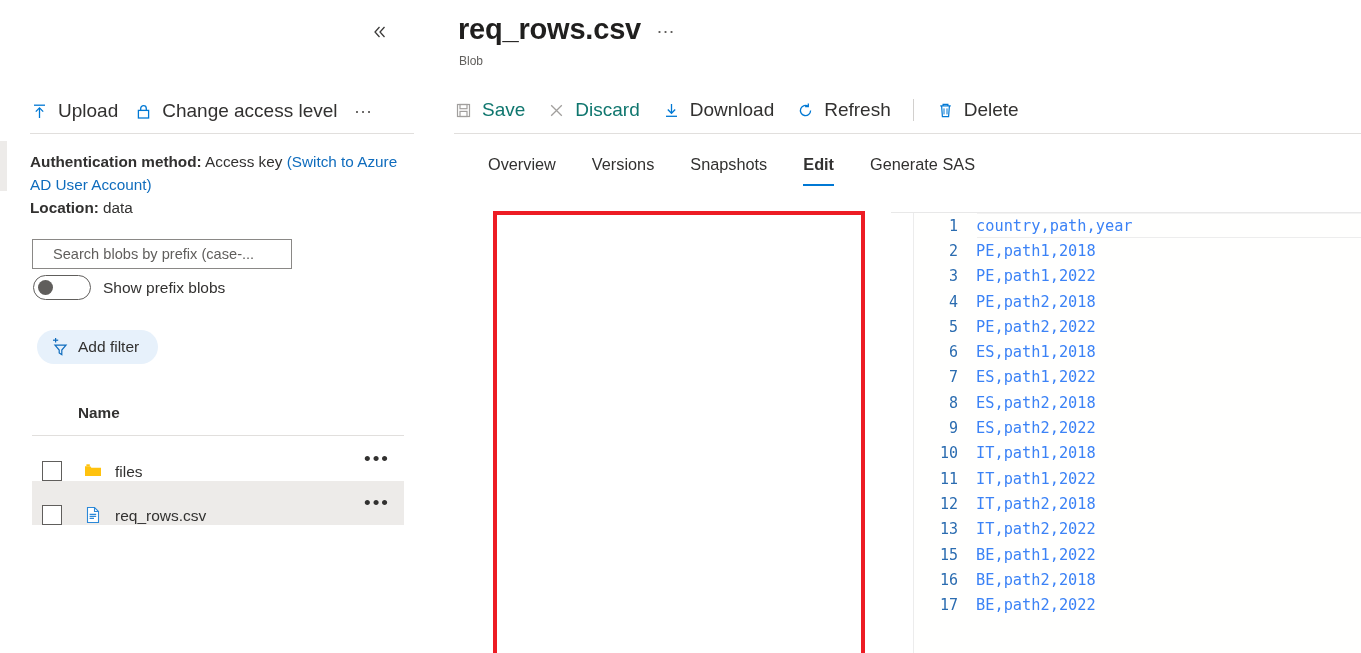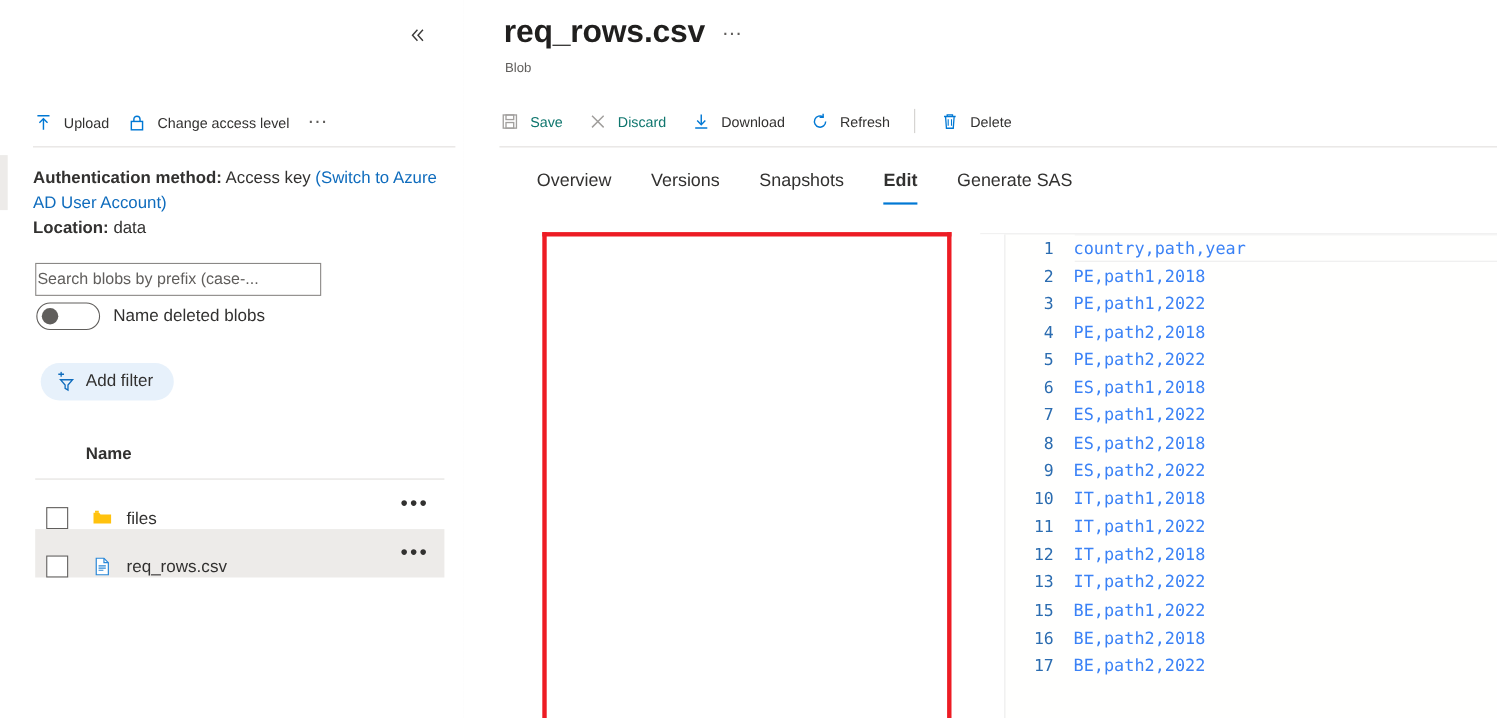--- a/index.html
+++ b/index.html
@@ -33,21 +33,21 @@
   }
   .chev { display: block; }
 
   .left-toolbar {
     position: absolute; top: 94px; left: 30px;
     display: flex; align-items: center; gap: 16px;
     height: 34px;
   }
   .cmd {
     display: flex; align-items: center; gap: 9px;
-    font-size: 13px; color: #323130; cursor: pointer;
+    font-size: 19px; color: #323130; cursor: pointer;
     white-space: nowrap; height: 30px;
   }
   .cmd .ic { display: flex; align-items: center; justify-content: center; width: 19px; height: 19px; color: #0078d4; }
   .cmd.dots { font-size: 19px; color: #605e5c; letter-spacing: 2px; padding-bottom: 8px; }
 
   .left-rule {
     position: absolute; left: 30px; top: 133px;
     width: 384px; height: 1px; background: #e1dfdd;
   }
   .edge-accent {
@@ -61,21 +61,21 @@
     font-size: 15.3px; line-height: 23px; color: #323130;
   }
   .auth-block b { font-weight: 700; }
   .auth-link { color: #0f6cbd; cursor: pointer; }
 
   .search-box {
     position: absolute; left: 32px; top: 239px;
     width: 260px; height: 30px;
     border: 1px solid #8a8886; background: #fff;
     font-size: 14.6px; color: #605e5c;
-    padding: 0 1px; font-family: "Liberation Sans", sans-serif;
+    padding: 0 20px; font-family: "Liberation Sans", sans-serif;
   }
   .search-box::placeholder { color: #605e5c; opacity: 1; }
 
   .toggle-row {
     position: absolute; left: 33px; top: 275px;
     display: flex; align-items: center; gap: 12px;
   }
   .toggle {
     width: 58px; height: 25px; border: 1.6px solid #605e5c;
     border-radius: 13px; background: #fff;
@@ -254,21 +254,21 @@
       <b>Location:</b>
       <span>data</span>
     </div>
 
     <input class="search-box" type="text" placeholder="Search blobs by prefix (case-..." style="">
 
     <div class="toggle-row">
       <div class="toggle">
         <div class="knob"></div>
       </div>
-      <div class="toggle-label">Name deleted blobs</div>
+      <div class="toggle-label">Show prefix blobs</div>
     </div>
 
     <div class="add-filter">
       <span class="ic">
         <svg width="19" height="19" viewBox="0 0 19 19" fill="none">
           <path d="M3 2.2h5.2" stroke="#0f6cbd" stroke-width="1.2"></path>
           <path d="M5.6 -0.2v4.8" stroke="#0f6cbd" stroke-width="1.2"></path>
           <path d="M5 7.2h11L11.8 12v4.6L9.2 15v-3L5 7.2z" stroke="#0f6cbd" stroke-width="1.2" fill="none"></path>
         </svg>
       </span>

